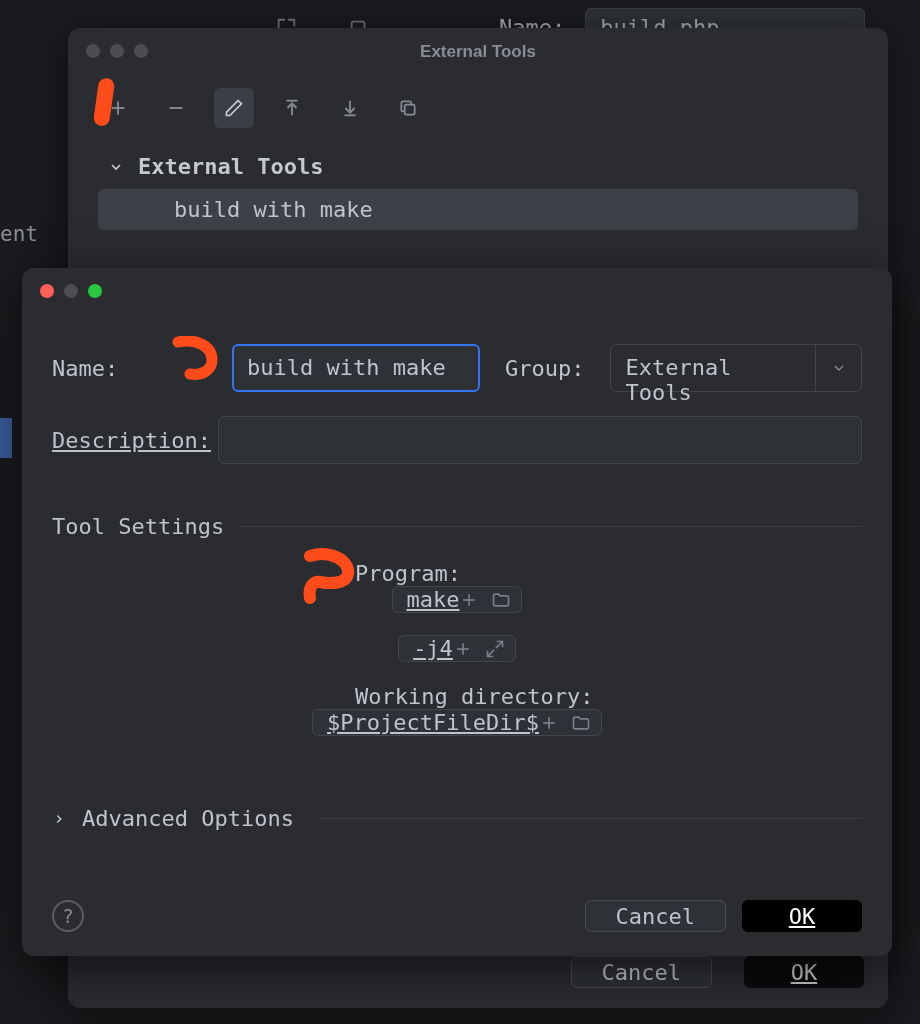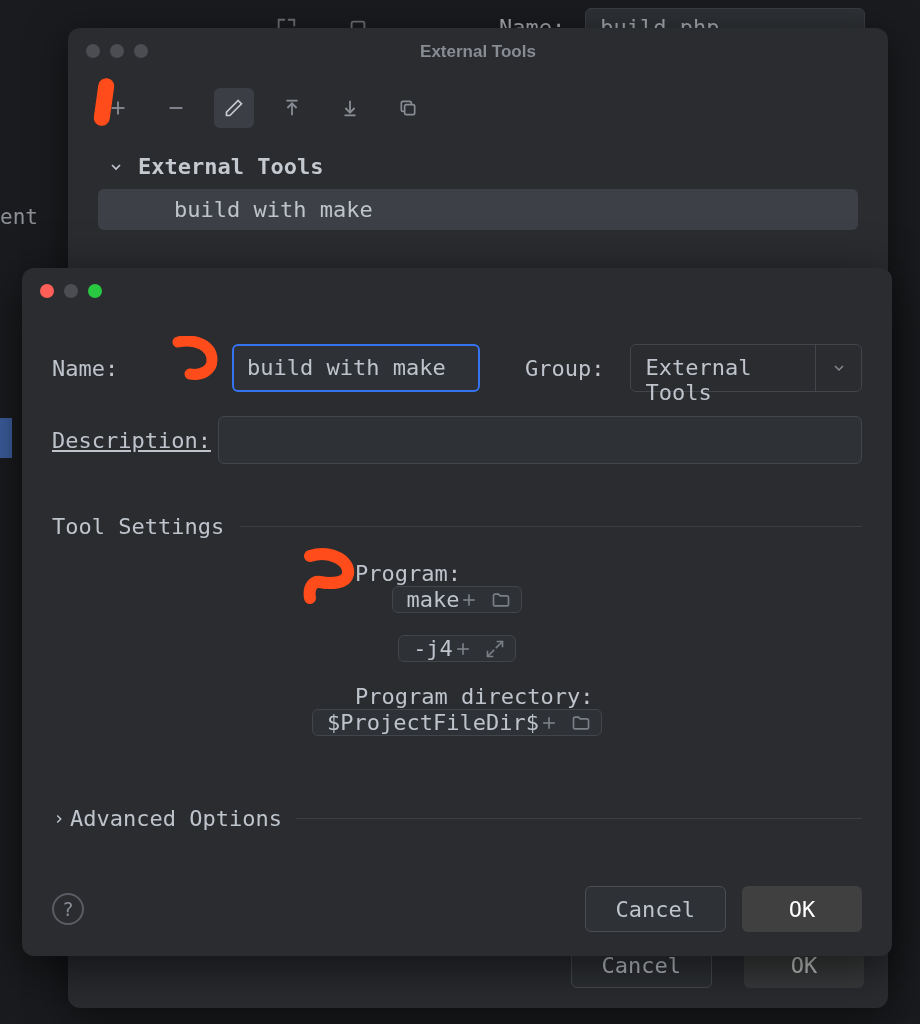--- a/index.html
+++ b/index.html
@@ -18,21 +18,21 @@
       position: absolute;
       left: 0;
       top: 0;
       width: 50px;
       height: 100%;
       color: #8d9196;
       font-size: 21px;
     }
     .bg-sidebar-text {
       position: absolute;
-      top: 205px;
+      top: 222px;
       left: 0;
       white-space: nowrap;
     }
     .bg-sidebar-highlight {
       position: absolute;
       top: 418px;
       left: 0;
       width: 12px;
       height: 40px;
       background: #3c5fa0;
@@ -188,21 +188,21 @@
       font-size: 22px;
       color: #bfc4cc;
     }
     
     .row-name-group {
       display: flex;
       align-items: center;
       gap: 14px;
     }
     .name-label { width: 166px; }
-    .group-label { margin-left: 31px; margin-right: 12px; }
+    .group-label { margin-left: 11px; margin-right: 12px; }
     
     .input {
       background: #2e3135;
       border: 1px solid #424549;
       border-radius: 6px;
       padding: 10px 14px;
       color: #bfc4cc;
       font-family: inherit;
       font-size: 22px;
       height: 48px;
@@ -267,36 +267,37 @@
     }
     .ts-input-wrap {
       flex: 1;
       display: flex;
       align-items: center;
       background: #2e3135;
       border: 1px solid #424549;
       border-radius: 6px;
       height: 52px;
       padding: 0 10px 0 14px;
+      text-decoration: underline;
     }
     .ts-input-wrap .val {
       flex: 1;
       font-size: 22px;
       color: #bfc4cc;
     }
     .ts-icons {
       display: flex;
       gap: 12px;
       color: #7b7f86;
     }
     
     .advanced {
       display: flex;
       align-items: center;
-      gap: 4px;
+      gap: 16px;
       margin-top: 70px;
       font-size: 22px;
       color: #bfc4cc;
     }
     .advanced::after {
       content: "";
       flex: 1;
       height: 1px;
       background: #3a3d42;
       margin-left: 10px;
@@ -317,40 +318,41 @@
       border-radius: 50%;
       display: flex;
       align-items: center;
       justify-content: center;
       color: #888c93;
       font-size: 19px;
     }
     .child-footer .spacer { flex: 1; }
     
     .btn {
-      height: 46px;
+      height: 32px;
       padding: 0 30px;
       border-radius: 6px;
       font-size: 22px;
       font-family: inherit;
       display: flex;
       align-items: center;
       justify-content: center;
       margin-left: 16px;
     }
     .btn-secondary {
       background: #2e3135;
       border: 1px solid #4a4d53;
       color: #bfc4cc;
     }
     .btn-primary {
-      background: #404040;
+      background: #000000;
       border: none;
       color: #fff;
       min-width: 120px;
+      text-decoration: underline;
     }
     .btn-primary.dim { opacity: 0.75; }
     
     
     .anno {
       position: absolute;
       z-index: 100;
       pointer-events: none;
     }
     .anno-1 {
@@ -532,21 +534,21 @@
                 <line x1="21" y1="3" x2="13" y2="11"></line>
                 <polyline points="10 21 3 21 3 14"></polyline>
                 <line x1="3" y1="21" x2="11" y2="13"></line>
               </svg>
           </span>
         </div>
       </div>
     </div>
 
     <div class="ts-row">
-      <span class="label">Program directory:</span>
+      <span class="label">Working directory:</span>
       <div class="ts-input-wrap">
         <span class="val">$ProjectFileDir$</span>
         <div class="ts-icons">
           <span>
             <svg width="20" height="20" viewBox="0 0 24 24" stroke="currentColor" stroke-width="2">
                 <line x1="12" y1="5" x2="12" y2="19"></line>
                 <line x1="5" y1="12" x2="19" y2="12"></line>
               </svg>
           </span>
           <span>

